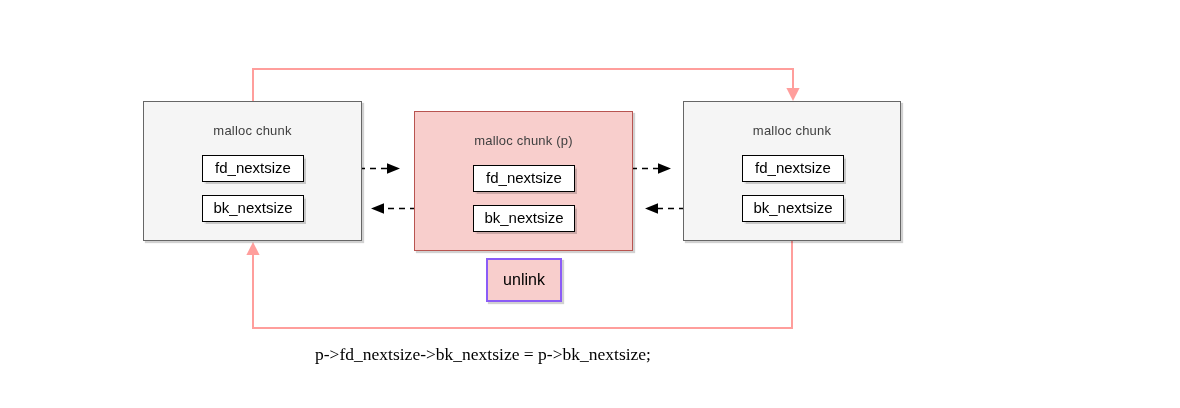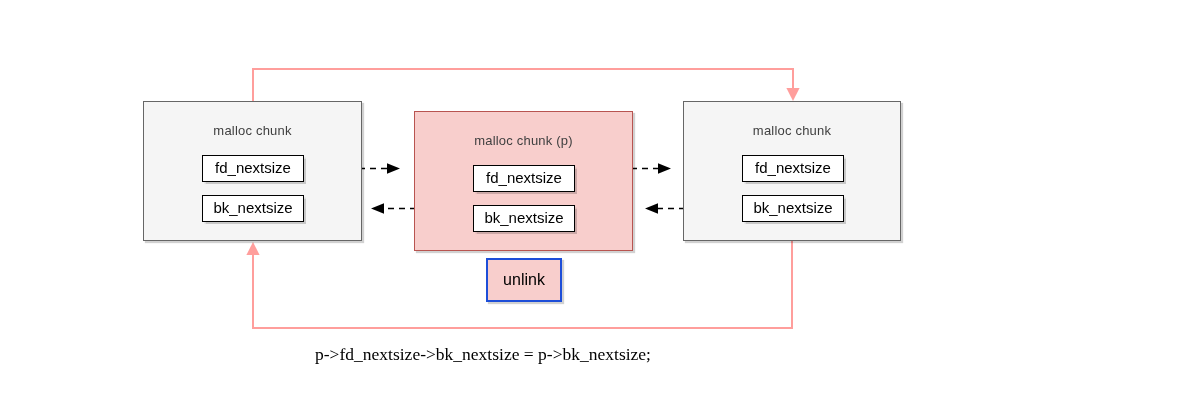--- a/index.html
+++ b/index.html
@@ -32,21 +32,21 @@
   .field{
     position:absolute; left:58px; width:102px; height:27px; box-sizing:border-box;
     background:var(--field_fill); border:1.5px solid var(--field_border);
     box-shadow:1.5px 1.5px 1px rgba(0,0,0,0.18);
     font-size:15px; color:var(--label_text); text-align:center; line-height:23px;
   }
   .field.fd{ top:53px; }
   .field.bk{ top:93px; }
   .unlink-box{
     position:absolute; left:486px; top:258px; width:76px; height:44px; box-sizing:border-box;
-    background:var(--highlight_fill); border:2px solid #1d4ed8;
+    background:var(--highlight_fill); border:2px solid #8b5cf6;
     box-shadow:2px 2px 1px rgba(0,0,0,0.18);
     font-size:16px; color:var(--label_text); text-align:center; line-height:40px;
   }
   .pink-line{ stroke:var(--pink_arrow); stroke-width:2; fill:none; }
   .pink-head{ fill:var(--pink_arrow); }
   .dash-line{ stroke:var(--dashed_arrow); stroke-width:1.6; fill:none; stroke-dasharray:6 5; }
   .dash-head{ fill:var(--dashed_arrow); }
 </style>
 </head>
 <body>

